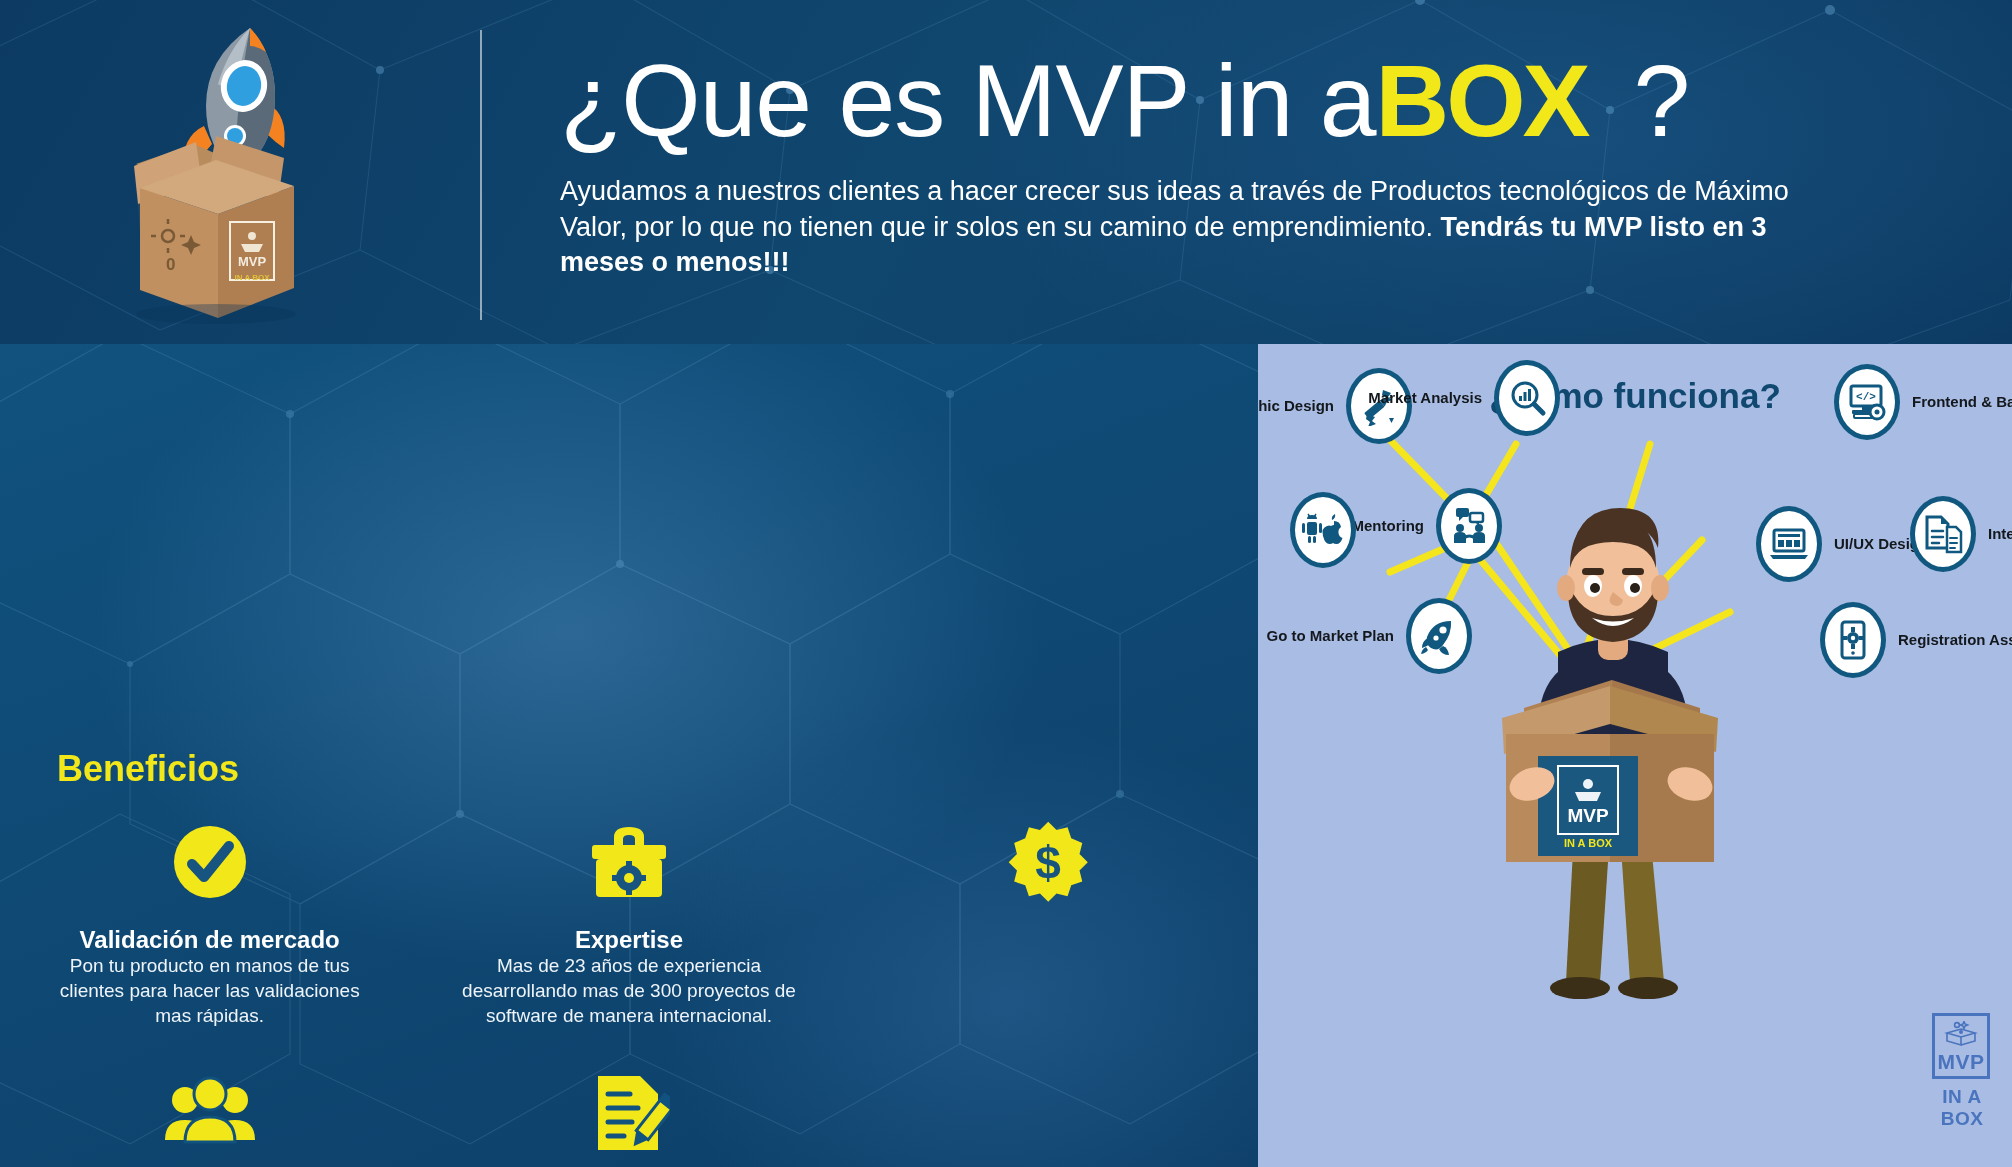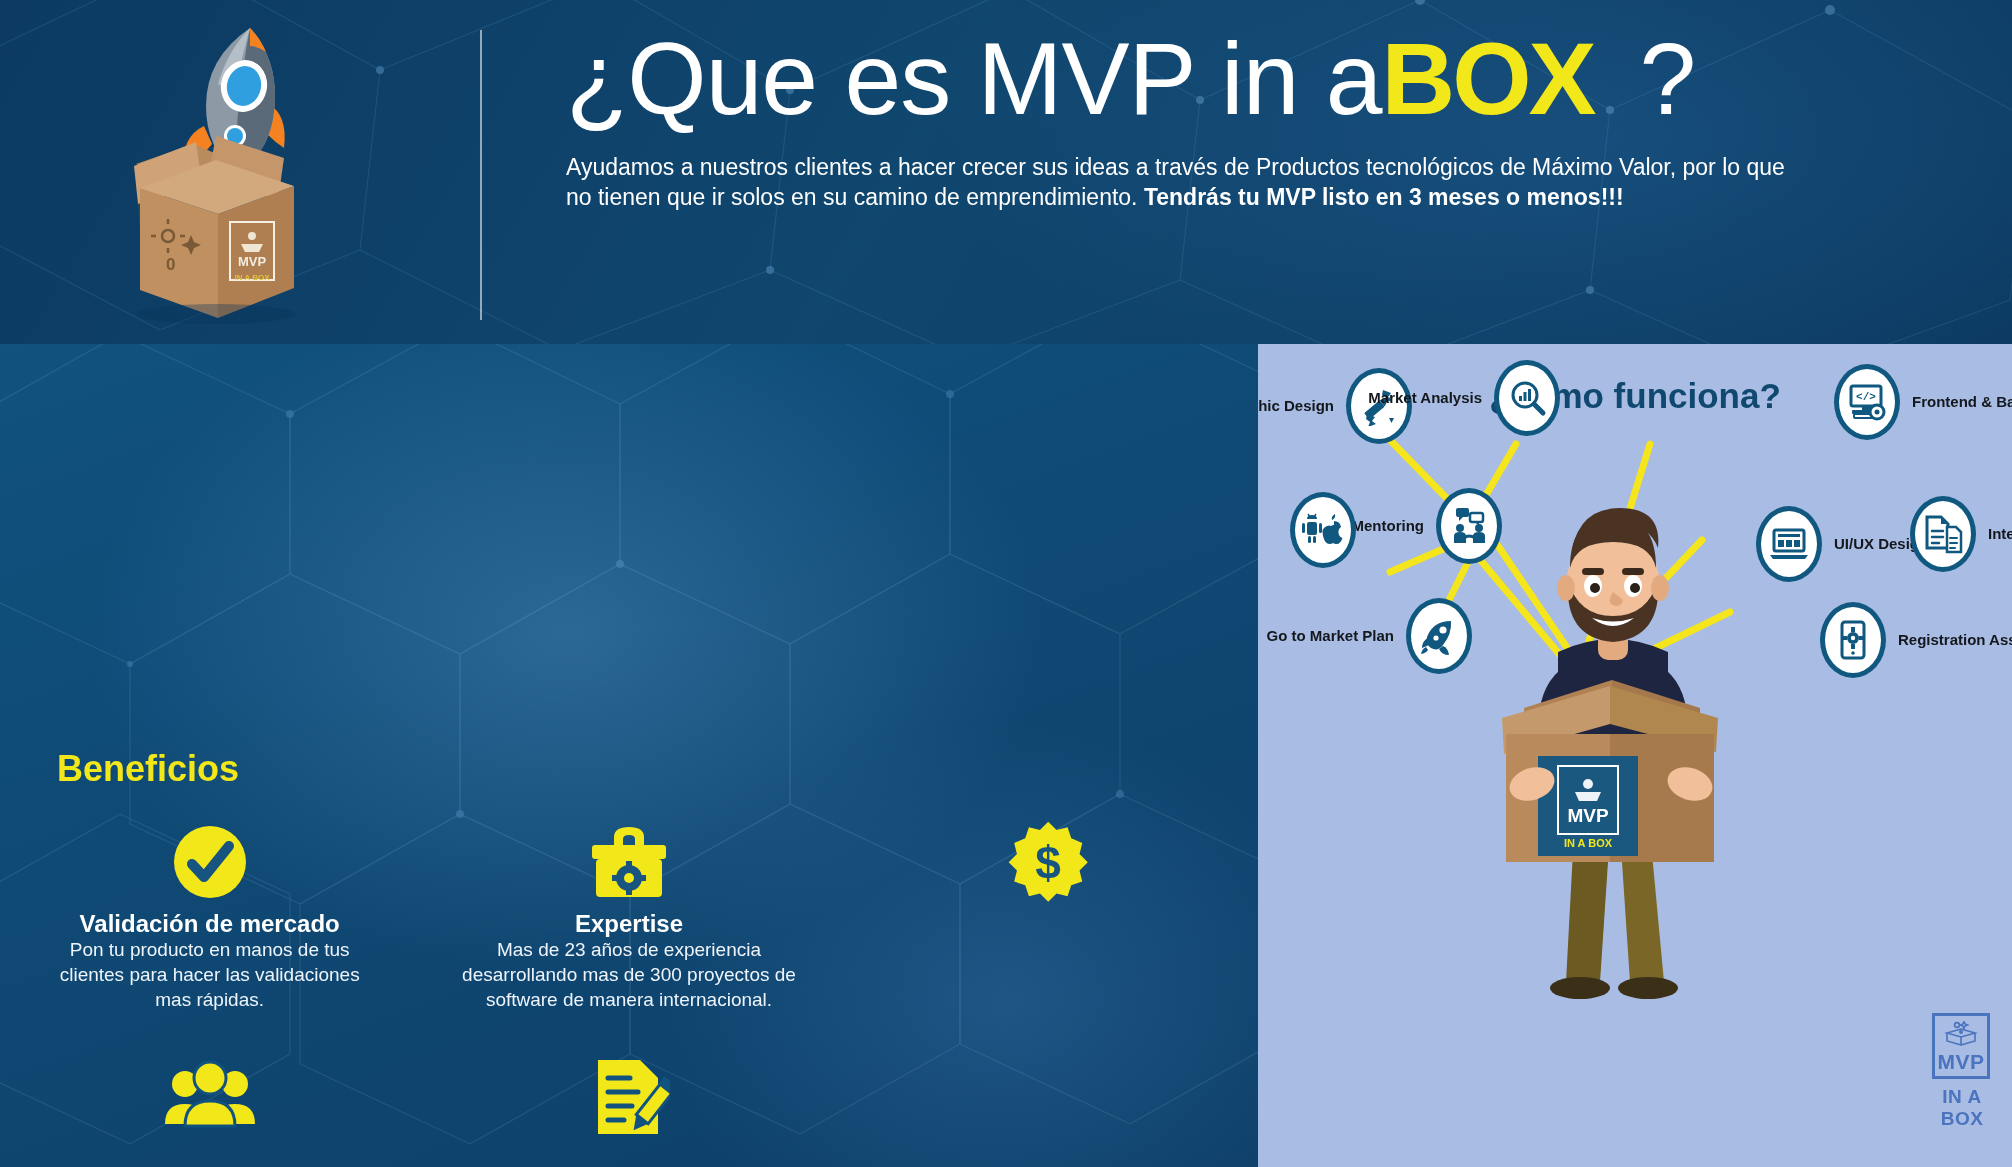--- a/index.html
+++ b/index.html
@@ -22,30 +22,30 @@
   .hexnet { position:absolute; inset:0; opacity:.30; }
   .hexnet line { stroke:#6fb4e6; stroke-width:1.1; }
   .hexnet circle { fill:#8fd0ff; }
 
   #rocket-box { position: absolute; left: 98px; top: 18px; width: 240px; height: 310px; }
 
   #title-divider {
     position: absolute; left: 480px; top: 30px; width: 2px; height: 290px;
     background: rgba(255,255,255,.55);
   }
-  #title-block { position: absolute; left: 560px; top: 28px; width: 1420px; margin-left: 6px; }
+  #title-block { position: absolute; left: 560px; top: 50px; width: 1420px; }
   #main-title {
     font-size: 102px; font-weight: 400; color: #ffffff;
     letter-spacing: -1px; line-height: 1.0; white-space: nowrap;
     font-family: "Liberation Sans", sans-serif;
   }
   #main-title .box-word { font-weight: 700; color: #f2e719; letter-spacing: -3px; }
   #main-title .qmark { margin-left: 46px; font-weight: 400; }
   #subtitle {
-    margin-top: 22px; font-size: 23px; line-height: 1.32; color: #ffffff;
+    margin-top: 22px; font-size: 27px; line-height: 1.32; color: #ffffff;
     max-width: 1230px;
   }
   #subtitle .bold { font-weight: 700; }
 
   
   #left-panel {
     position: absolute; left: 0; top: 344px; width: 1258px; height: 823px;
     background:
       radial-gradient(ellipse 700px 500px at 45% 35%, rgba(80,140,190,0.45) 0%, rgba(16,70,115,0) 68%),
       radial-gradient(ellipse 500px 400px at 80% 80%, rgba(60,120,175,0.35) 0%, rgba(16,70,115,0) 70%),
@@ -58,21 +58,21 @@
     z-index: 5;
   }
   .ben-grid {
     position: absolute; left: 0; top: 470px; width: 1258px;
     display: grid; grid-template-columns: repeat(3, 1fr);
     row-gap: 38px; z-index: 4;
   }
   .ben-card { text-align: center; padding: 0 42px; }
   .ben-icon { height: 96px; display: flex; align-items: center; justify-content: center; }
   .ben-title {
-    margin-top: 0; font-size: 24px; font-weight: 700; color: #ffffff; line-height: 1.18;
+    margin-top: 16px; font-size: 24px; font-weight: 700; color: #ffffff; line-height: 1.18;
   }
   .ben-desc {
     font-size: 19px; color: #eef4fa; line-height: 1.3;
   }
 
   
   #right-panel {
     position: absolute; left: 1258px; top: 344px; width: 754px; height: 823px;
     background: #a8bce4; overflow: hidden;
   }

